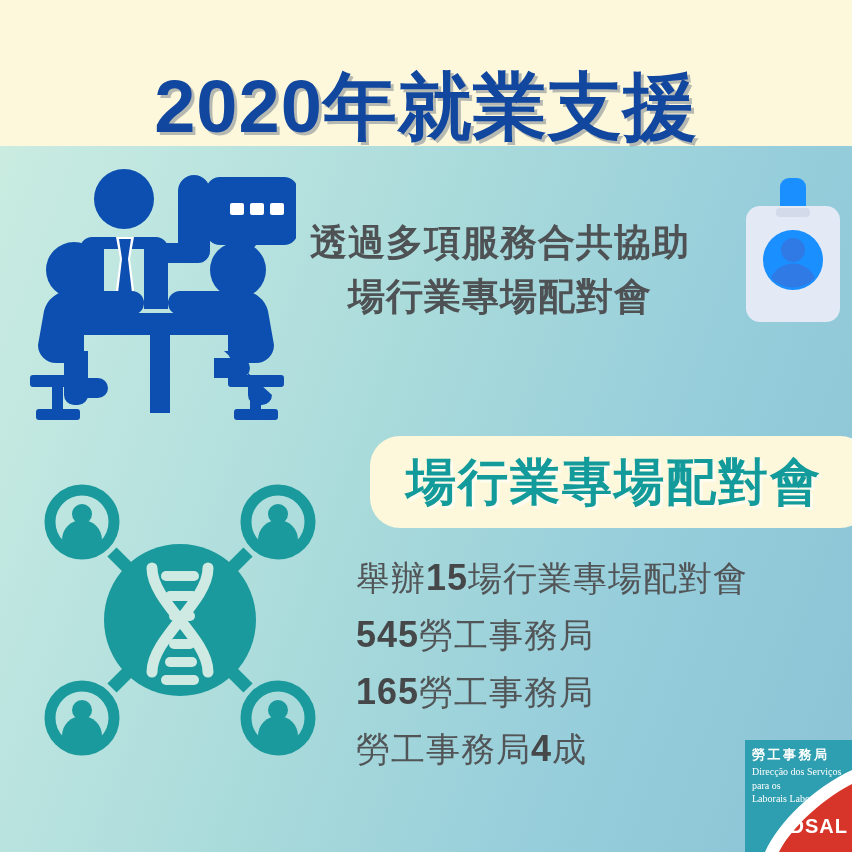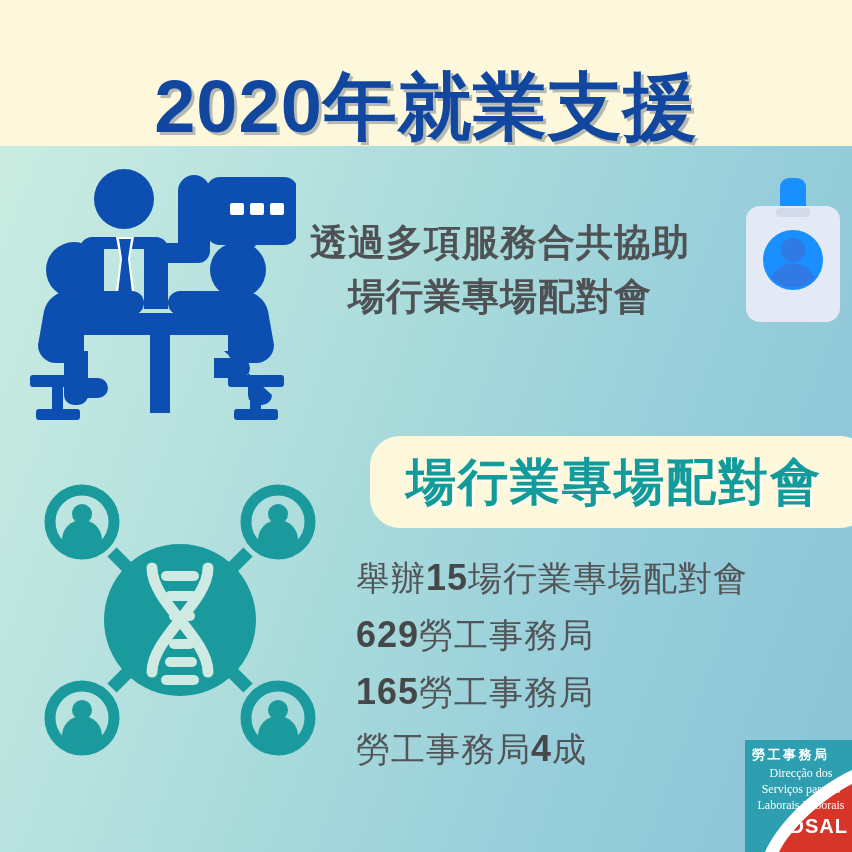--- a/index.html
+++ b/index.html
@@ -142,24 +142,23 @@
     font-weight: bold;
     color: #ffffff;
     letter-spacing: 2.5px;
     white-space: nowrap;
   }
   #dsal-pt {
     position: absolute;
     left: 7px; top: 25px;
     width: 98px;
     font-family: "Liberation Serif", "DejaVu Serif", serif;
-    font-size: 12px;
+    font-size: 10px;
     color: #ffffff;
     line-height: 1.35;
-    text-align: center;
   }
   #dsal-word {
     position: absolute;
     right: 4px;
     bottom: 14px;
     font-size: 20px;
     font-weight: bold;
     color: #ffffff;
     letter-spacing: 1px;
     z-index: 4;
@@ -285,21 +284,21 @@
         <path d="M132 206 h28" stroke-width="10"></path>
       </g>
     </svg>
   </div>
 
   <div id="stats">
     <div class="stat-row">
       <span>舉辦</span><span class="num">15</span><span>場行業專場配對會</span>
     </div>
     <div class="stat-row">
-      <span></span><span class="num">629</span><span>勞工事務局</span>
+      <span></span><span class="num">545</span><span>勞工事務局</span>
     </div>
     <div class="stat-row">
       <span></span><span class="num">165</span><span>勞工事務局</span>
     </div>
     <div class="stat-row">
       <span>勞工事務局</span><span class="num">4</span><span>成</span>
     </div>
   </div>
 
   <div id="dsal-logo">

